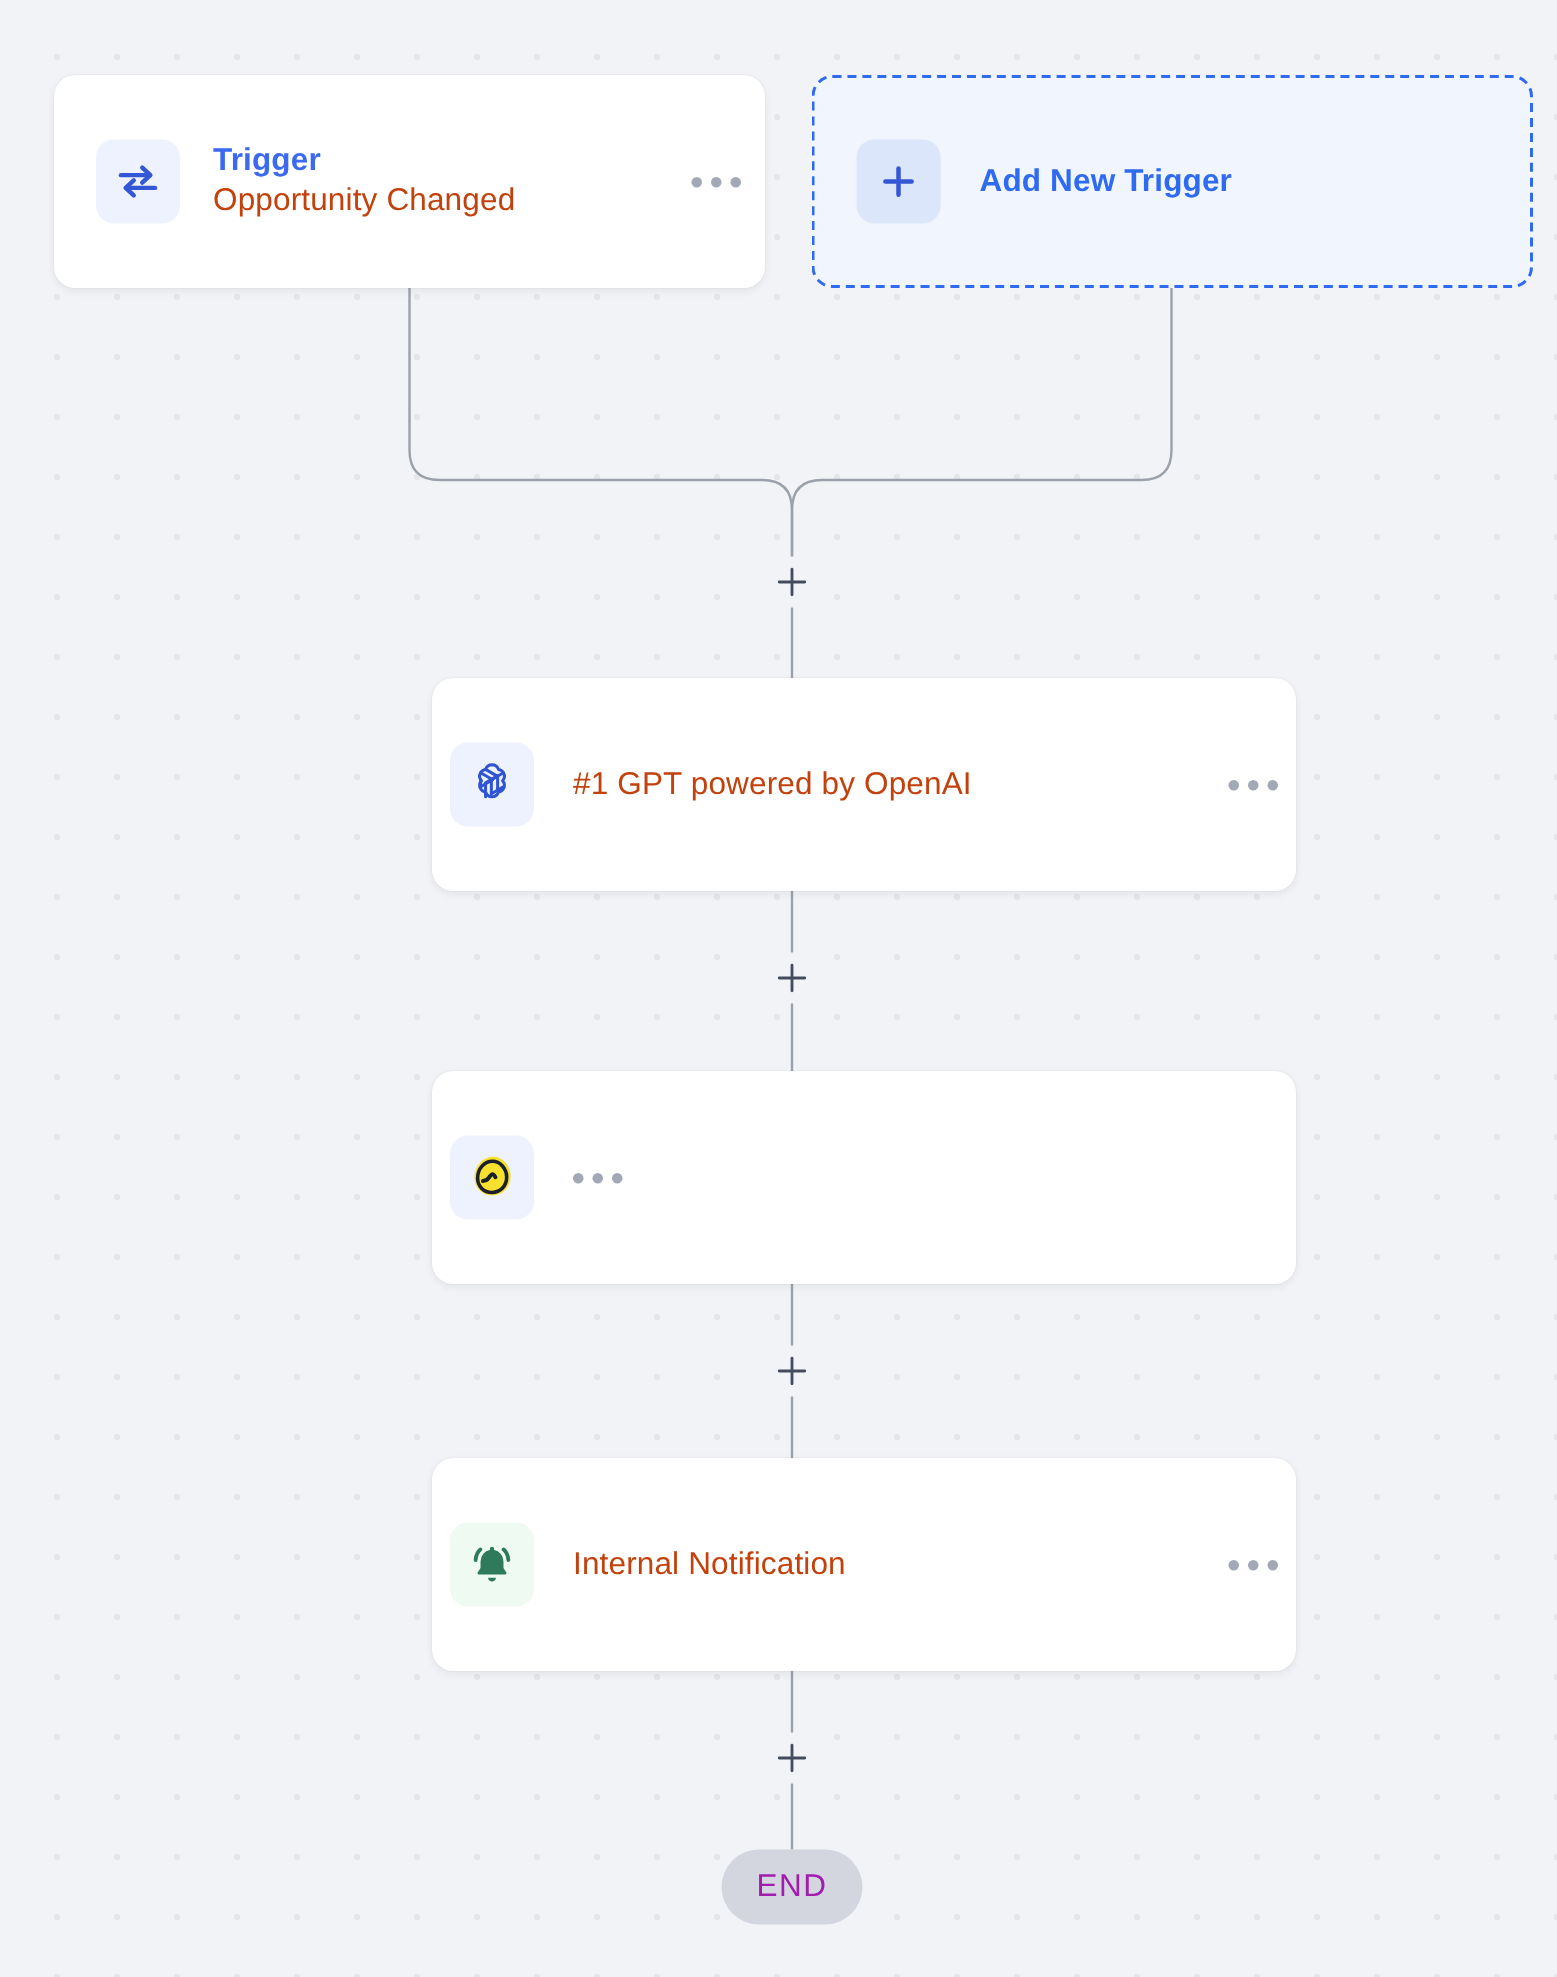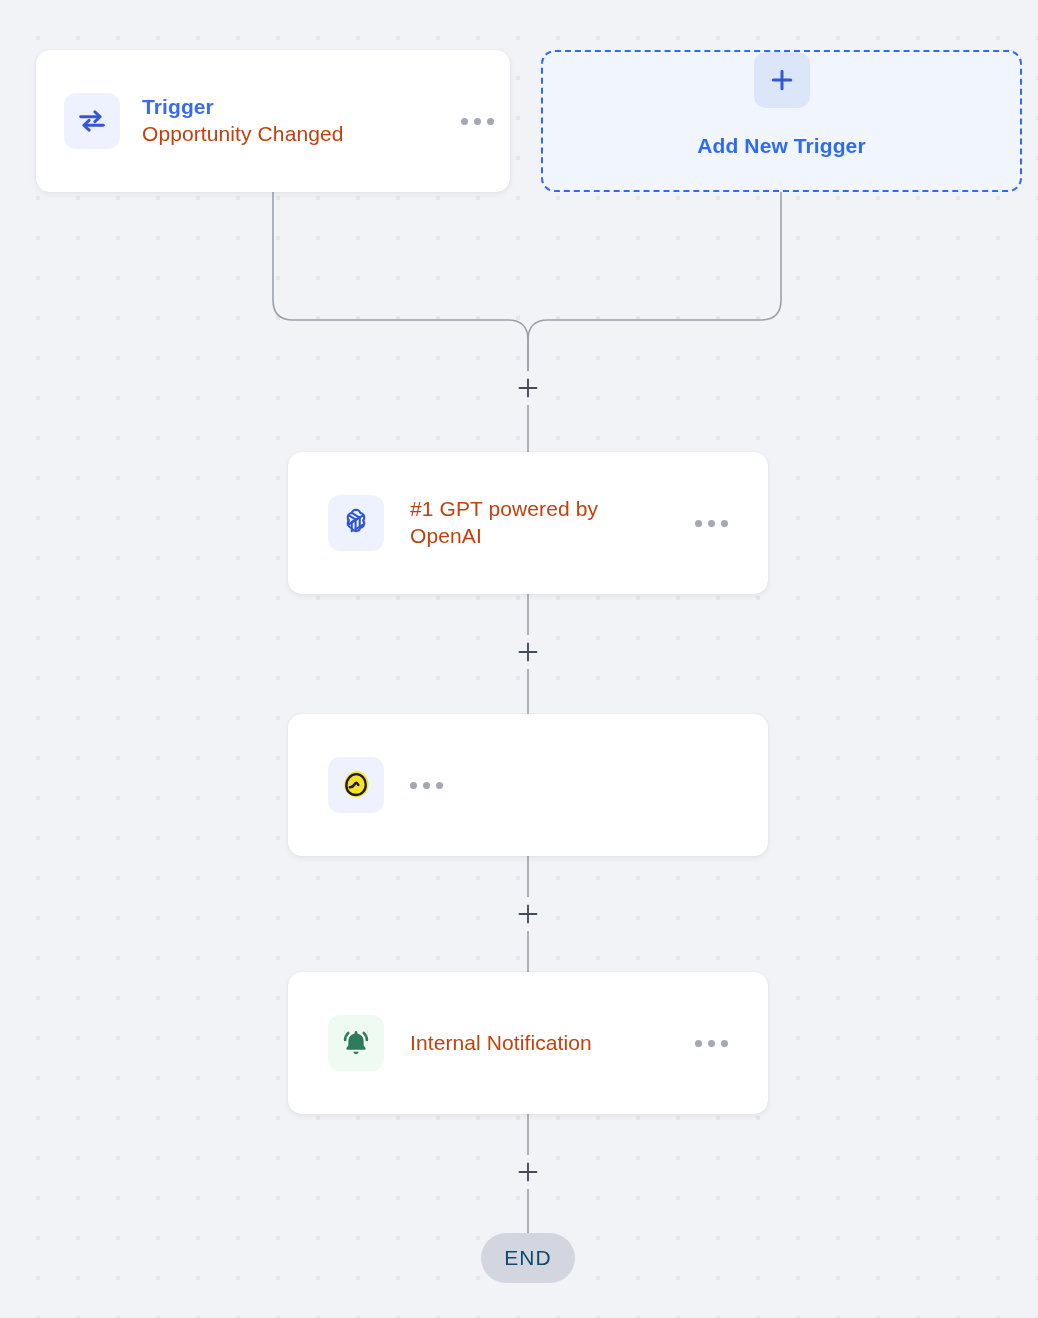--- a/index.html
+++ b/index.html
@@ -100,35 +100,34 @@
   
   #add-trigger-card {
     left: 541px; top: 50px;
     width: 481px; height: 142px;
     background: #f0f5fe;
     border: 2px dashed #2f6bf0;
     border-radius: 14px;
     box-shadow: none;
     padding: 0 28px;
     gap: 26px;
-    flex-direction: column;
   }
   #add-trigger-card .add-label {
     color: #2f6bf0;
     font-size: 21px;
     font-weight: bold;
     letter-spacing: .1px;
   }
 
   
   .action-card {
     left: 288px;
-    width: 480px;
+    width: 576px;
     height: 142px;
-    padding: 0 40px;
+    padding: 0 12px;
     gap: 26px;
   }
   #card-gpt      { top: 452px; }
   #card-document { top: 714px; }
   #card-notify   { top: 972px; }
 
   
   .plus-node {
     position: absolute;
     width: 34px; height: 34px;
@@ -145,21 +144,21 @@
 
   
   #end-node {
     position: absolute;
     left: 481px;
     top: 1233px;
     width: 94px;
     height: 50px;
     border-radius: 25px;
     background: #d3d6de;
-    color: #0c4a6e;
+    color: #a21caf;
     font-size: 21px;
     letter-spacing: 1px;
     display: flex;
     align-items: center;
     justify-content: center;
   }
 </style>
 </head>
 <body>
 

